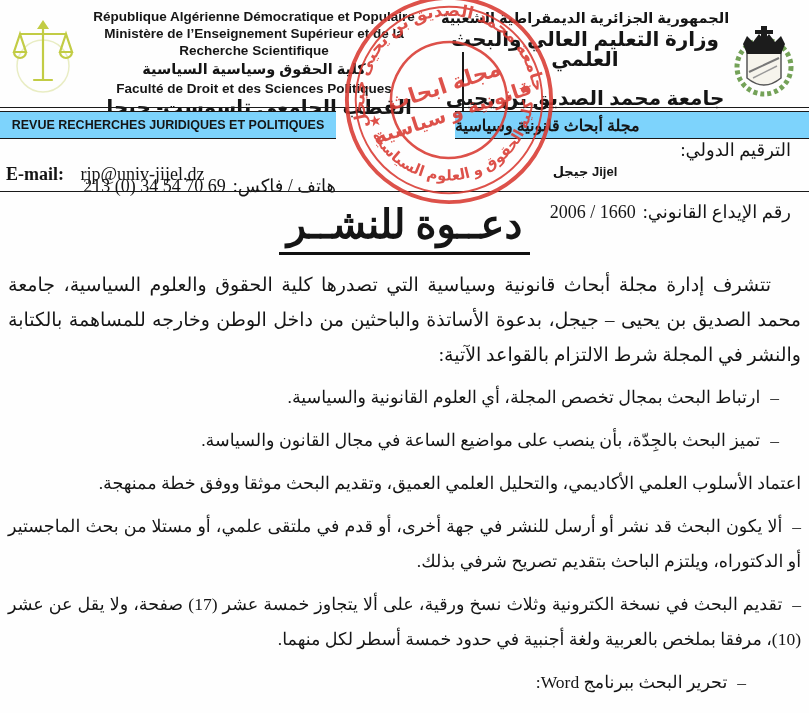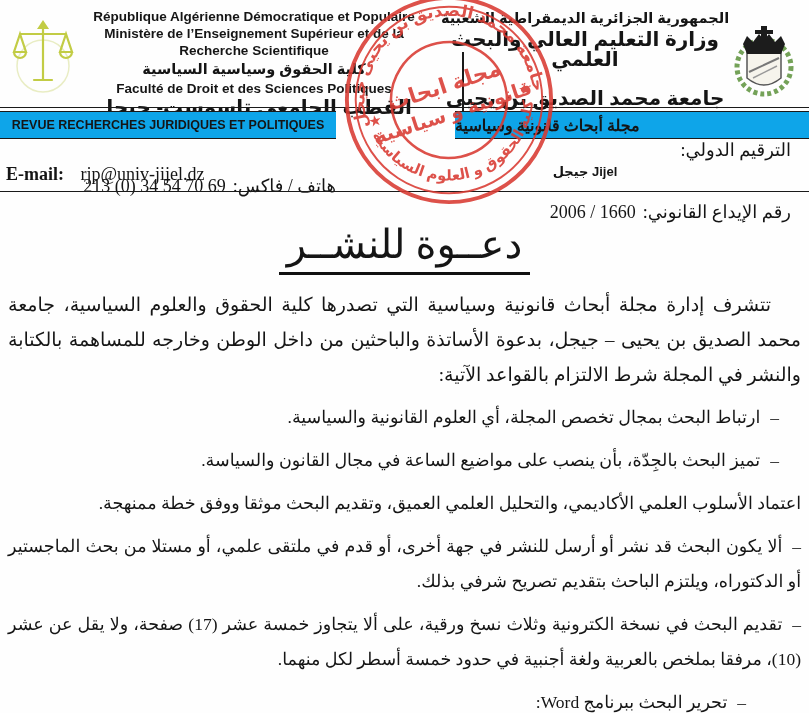--- a/index.html
+++ b/index.html
@@ -19,39 +19,39 @@
   .ar1{font-size:14.5px;line-height:21px;}
   .ar2{font-size:20px;line-height:20px;}
   .mix{font-size:13px;line-height:17px;}
   .vline{position:absolute;left:462px;top:52px;width:1.5px;height:85px;background:#1a1a1a;}
   
   .stamp{position:absolute;left:341px;top:-8px;width:216px;height:216px;
          transform:rotate(-12deg);opacity:.88;z-index:5;pointer-events:none;}
   
   .hrule{position:absolute;left:0;right:0;height:0;border-top:1.6px solid #1a1a1a;}
   .r1{top:107px;} .r2{top:191px;}
-  .band{position:absolute;top:111px;height:26px;background:#0ea5e9;
+  .band{position:absolute;top:111px;height:26px;background:#7dd3fc;
         border-top:1.4px solid #1a1a1a;border-bottom:1.4px solid #1a1a1a;
         display:flex;align-items:center;}
   .band-left{left:0;width:336px;font-family:"Liberation Sans","DejaVu Sans",sans-serif;
              font-weight:bold;font-size:12.5px;justify-content:center;}
   .band-right{left:455px;right:0;font-weight:bold;font-size:16px;justify-content:flex-end;}
   .contact-row{position:absolute;font-size:18px;white-space:nowrap;}
   .row-rtl{direction:rtl;display:flex;gap:7px;align-items:baseline;}
   .phone-row{left:6px;top:138px;width:330px;}
   .email-row{left:6px;top:164px;direction:ltr;}
   .issn-row{right:18px;top:139px;}
   .deposit-row{right:18px;top:164px;}
   .b{font-weight:bold;}
   .ltr{direction:ltr;unicode-bidi:isolate;margin-top:38px;}
   
   .content{position:absolute;top:196px;left:8px;right:8px;bottom:0;direction:rtl;}
   .doc-title{
-    width:fit-content;margin:24px auto 12px;text-align:center;
-    font-size:40px;font-weight:normal;line-height:50px;
+    width:fit-content;margin:4px auto 12px;text-align:center;
+    font-size:40px;font-weight:bold;line-height:50px;
     border-bottom:3px solid #111;padding:0 8px 2px;
   }
   .para{font-size:19px;line-height:35px;text-align:justify;margin:0 0 8px;}
   .intro{text-indent:30px;}
   .rule{font-size:17.5px;line-height:35px;text-align:justify;text-align-last:right;margin:0 0 8px;}
   .rule .dash{margin-left:10px;}
   .ind-sm{padding-right:22px;}
   .ind-lg{padding-right:55px;}
 </style>
 </head>

